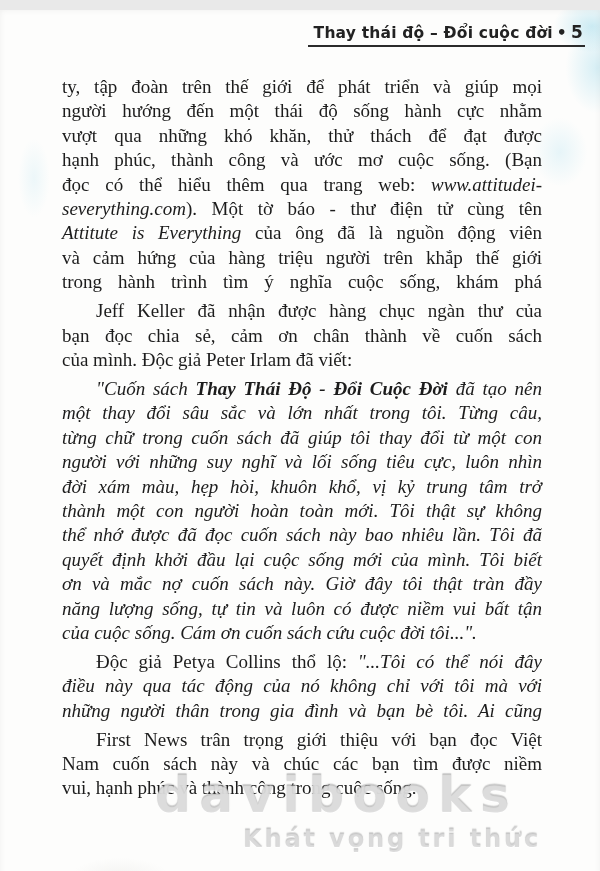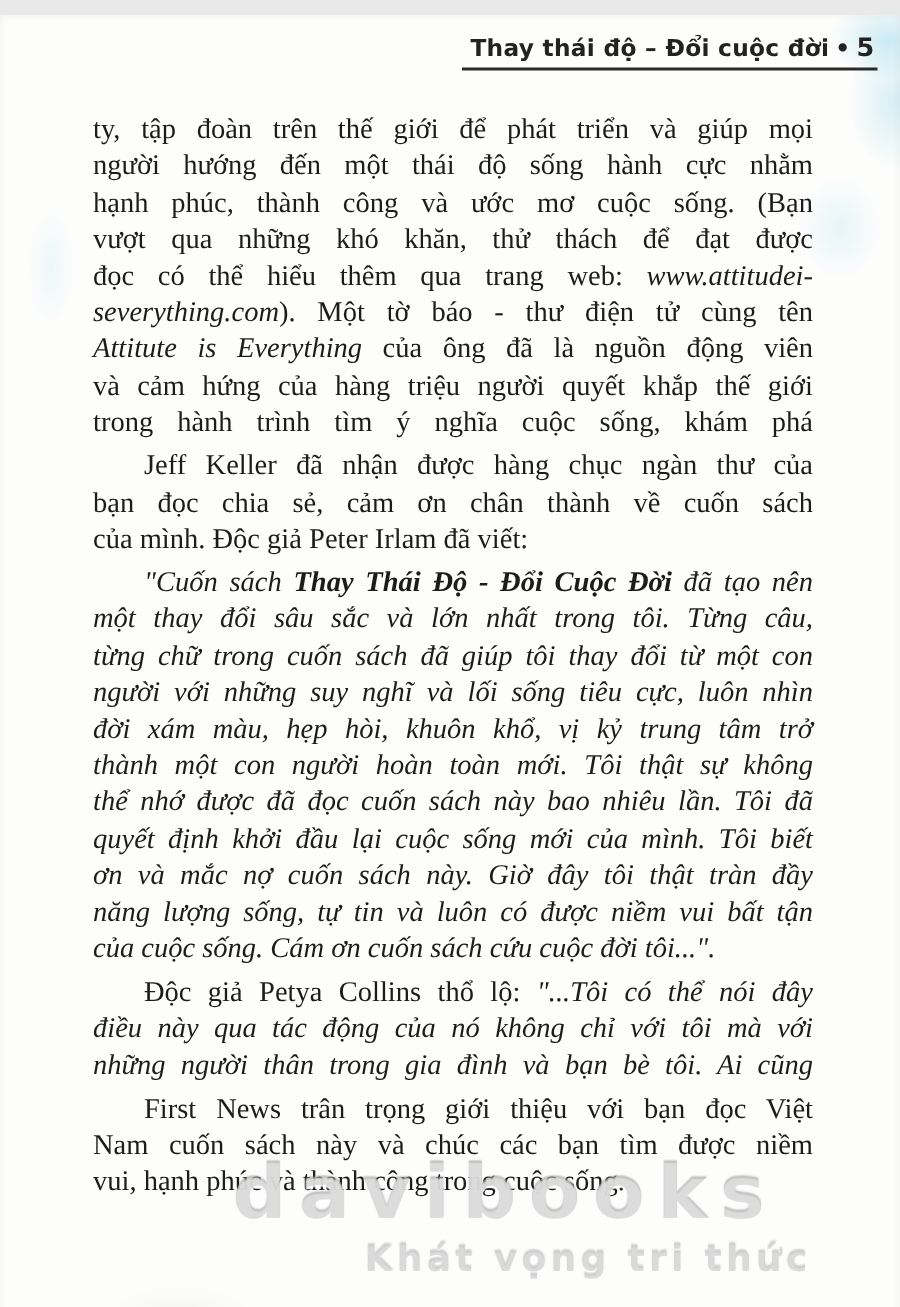--- a/index.html
+++ b/index.html
@@ -64,26 +64,26 @@
 <div class="page">
 
   <div class="running-header">
     <span class="rule"><span>Thay thái độ – Đổi cuộc đời</span><span class="bullet">•</span><span class="pgnum">5</span></span>
   </div>
 
   <div class="text-block">
       <div class="para">
         <div class="line"><span>ty, tập đoàn trên thế giới để phát triển và giúp mọi</span></div>
         <div class="line"><span>người hướng đến một thái độ sống hành cực nhằm</span></div>
+        <div class="line"><span>vượt qua những khó khăn, thử thách để đạt được</span></div>
         <div class="line"><span>hạnh phúc, thành công và ước mơ cuộc sống. (Bạn</span></div>
-        <div class="line"><span>vượt qua những khó khăn, thử thách để đạt được</span></div>
         <div class="line"><span>đọc có thể hiểu thêm qua trang web: </span><span class="it">www.attitudei-</span></div>
         <div class="line"><span class="it">severything.com</span><span>). Một tờ báo - thư điện tử cùng tên</span></div>
         <div class="line"><span class="it">Attitute is Everything</span><span> của ông đã là nguồn động viên</span></div>
-        <div class="line"><span>và cảm hứng của hàng triệu người quyết khắp thế giới</span></div>
+        <div class="line"><span>và cảm hứng của hàng triệu người trên khắp thế giới</span></div>
         <div class="line"><span>trong hành trình tìm ý nghĩa cuộc sống, khám phá</span></div>
       </div>
       <div class="para">
         <div class="line first"><span>Jeff Keller đã nhận được hàng chục ngàn thư của</span></div>
         <div class="line"><span>bạn đọc chia sẻ, cảm ơn chân thành về cuốn sách</span></div>
         <div class="line last"><span>của mình. Độc giả Peter Irlam đã viết:</span></div>
       </div>
       <div class="para">
         <div class="line first"><span class="it">"Cuốn sách </span><span class="bi">Thay Thái Độ - Đổi Cuộc Đời</span><span class="it"> đã tạo nên</span></div>
         <div class="line"><span class="it">một thay đổi sâu sắc và lớn nhất trong tôi. Từng câu,</span></div>

